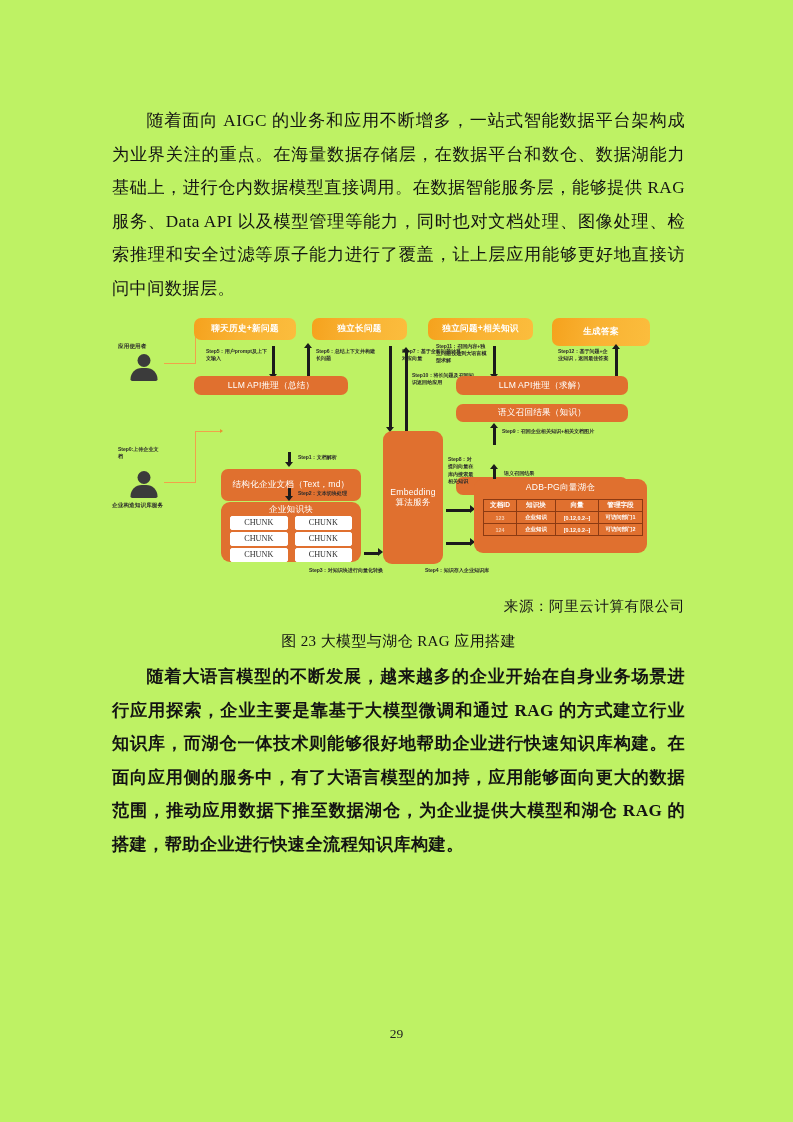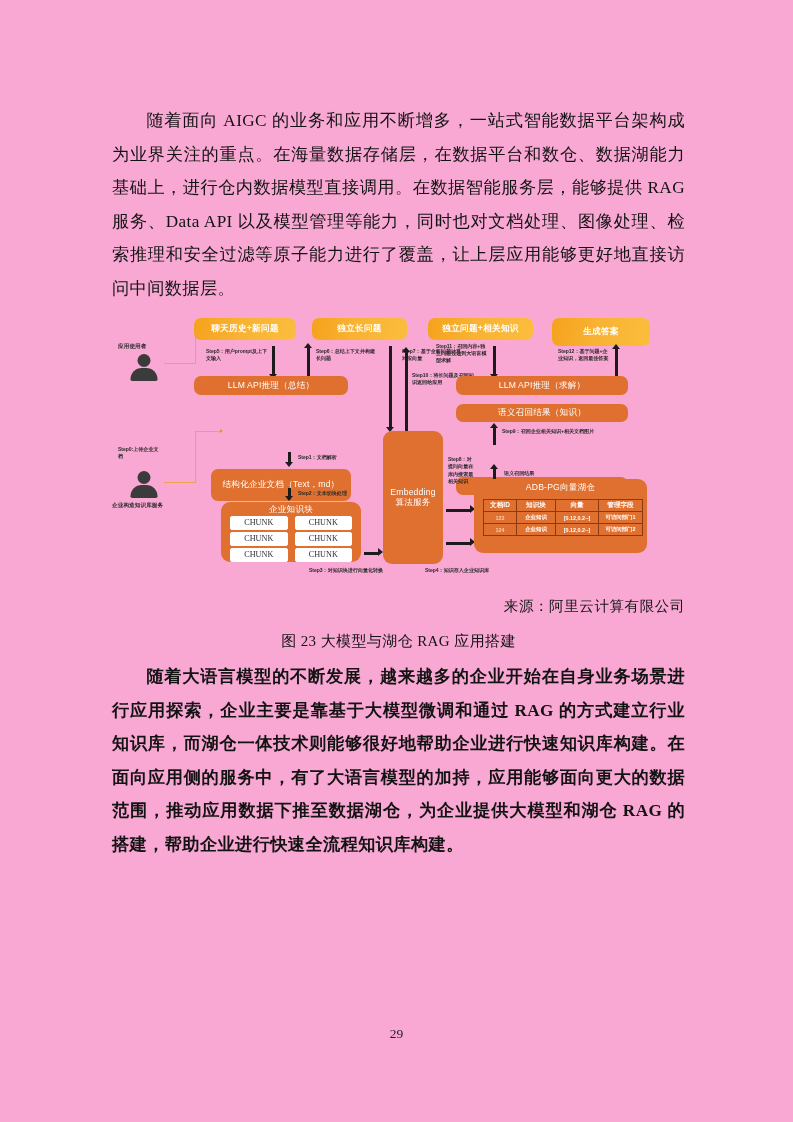--- a/index.html
+++ b/index.html
@@ -11,21 +11,21 @@
     width: 793px;
     height: 1122px;
     position: relative;
     font-family: "Liberation Serif", "DejaVu Serif", serif;
     color: #1a1a1a;
     overflow: hidden;
   }
   .page {
     position: absolute;
     inset: 0;
-    background: #f9a8d4;
+    background: #bef264;
   }
 
   
   .para {
     position: absolute;
     left: 112px;
     width: 573px;
     font-size: 17.2px;
     line-height: 33.6px;
     text-align: justify;
@@ -338,21 +338,21 @@
     <div class="arrow-head-up" style="left:378px; top:148px;"></div>
     <div class="steplabel" style="left:392px; top:154px; width:80px;">语义召回结果</div>
 
 
     <div class="steplabel" style="left:6px; top:130px; width:42px;">Step0:上传企业文档</div>
 
     <div class="arrow-v" style="left:176px; top:136px; height:11px;"></div>
     <div class="arrow-head-down" style="left:173px; top:146px;"></div>
     <div class="steplabel" style="left:186px; top:138px; width:72px;">Step1：文档解析</div>
 
-    <div class="node orange" style="left:99px; top:153px; width:140px; height:32px;">
+    <div class="node orange" style="left:109px; top:153px; width:140px; height:32px;">
       <span>结构化企业文档（Text，md）</span>
     </div>
 
     <div class="arrow-v" style="left:176px; top:172px; height:9px;"></div>
     <div class="arrow-head-down" style="left:173px; top:180px;"></div>
     <div class="steplabel" style="left:186px; top:174px; width:78px;">Step2：文本切块处理</div>
 
     <div class="node orange big" style="left:109px; top:186px; width:140px; height:60px; justify-content:flex-start; padding-top:3px;">
       <span>企业知识块</span>
     </div>

